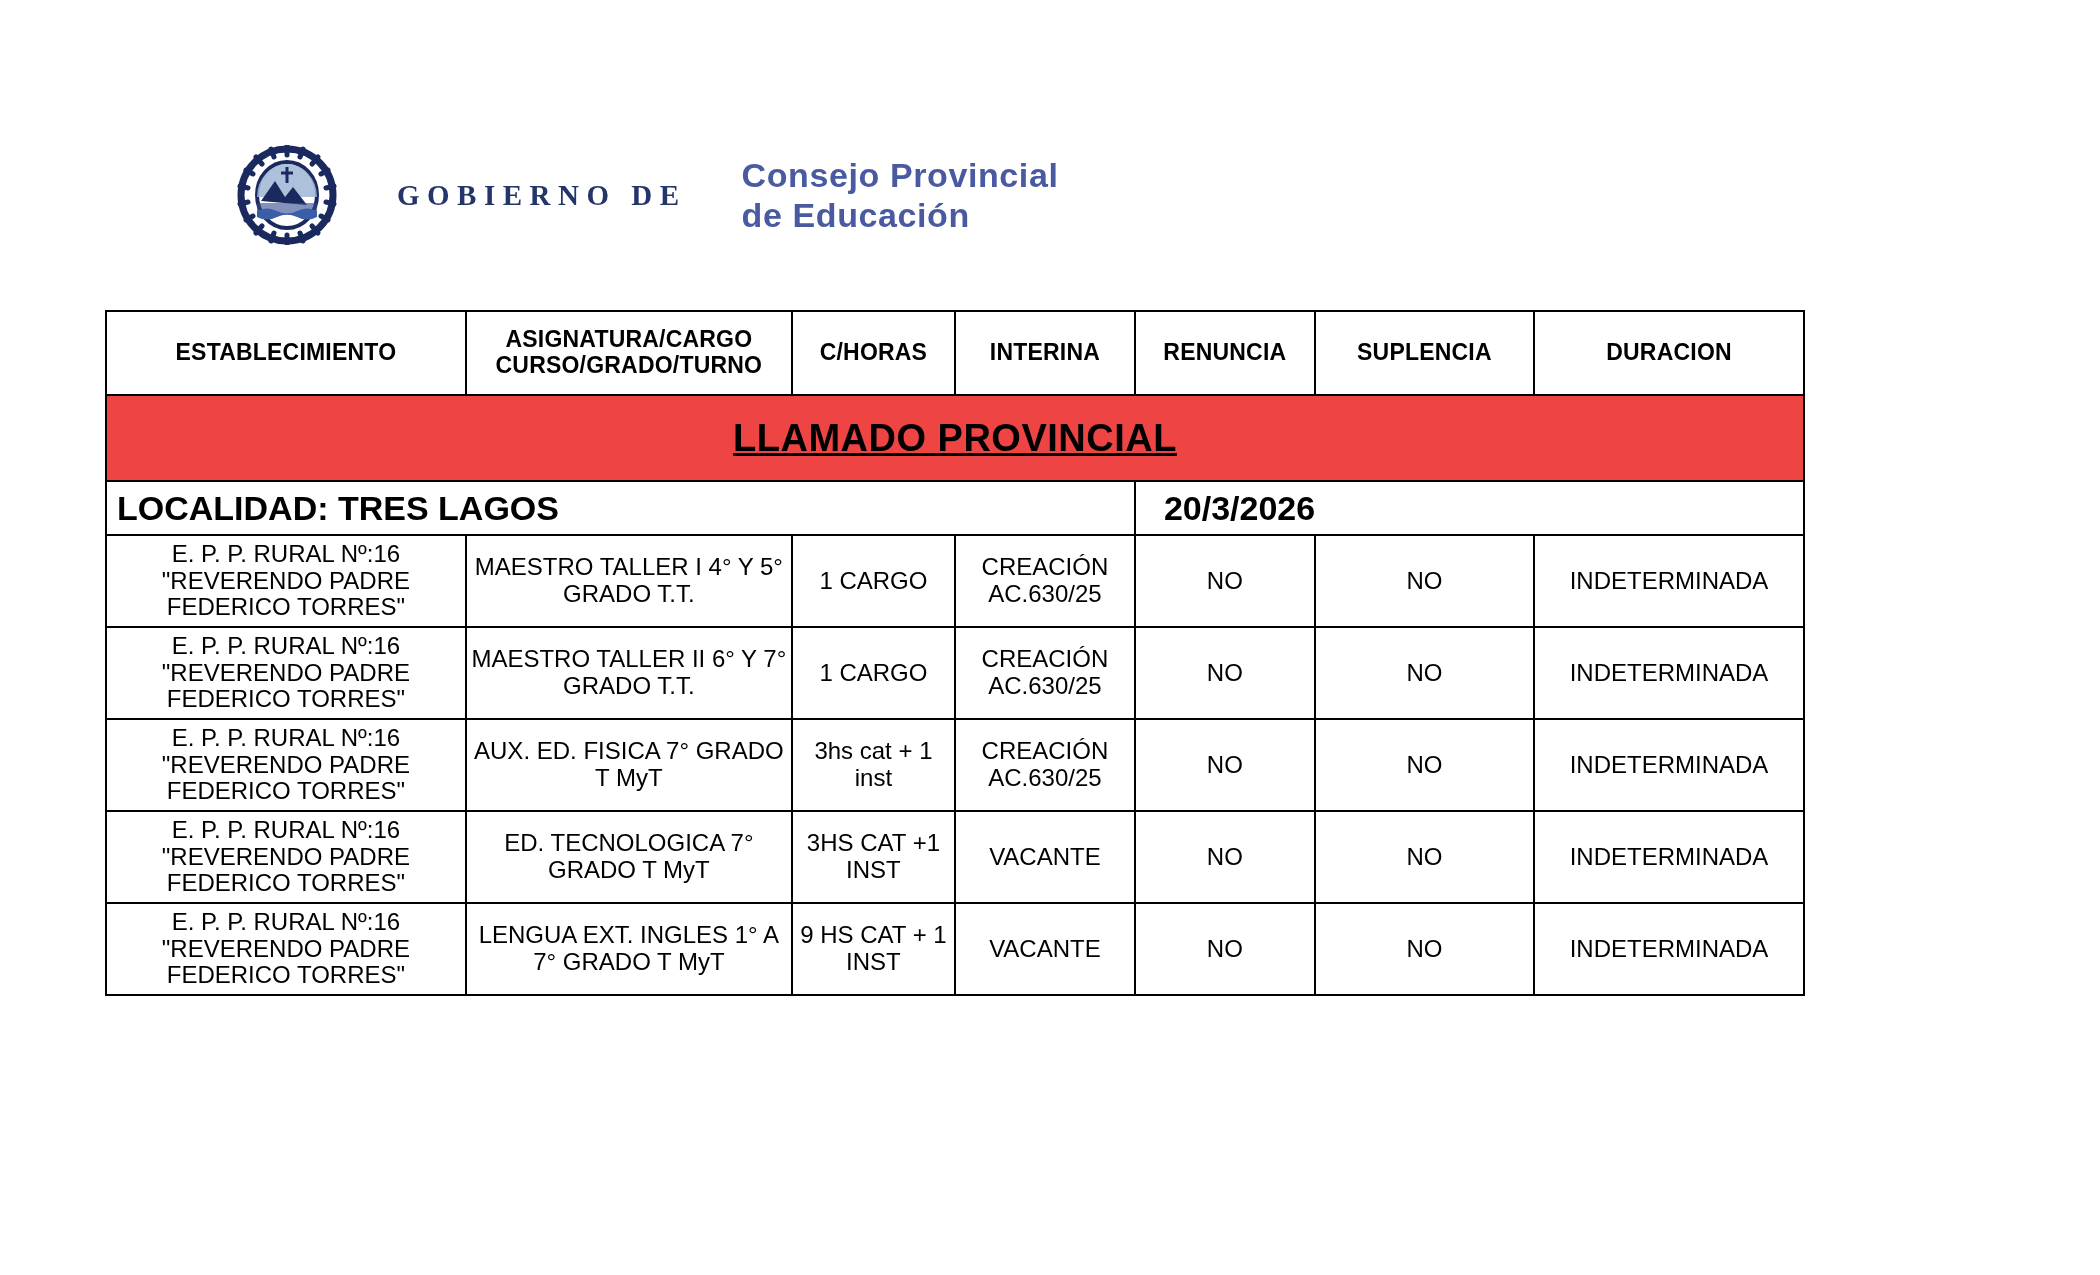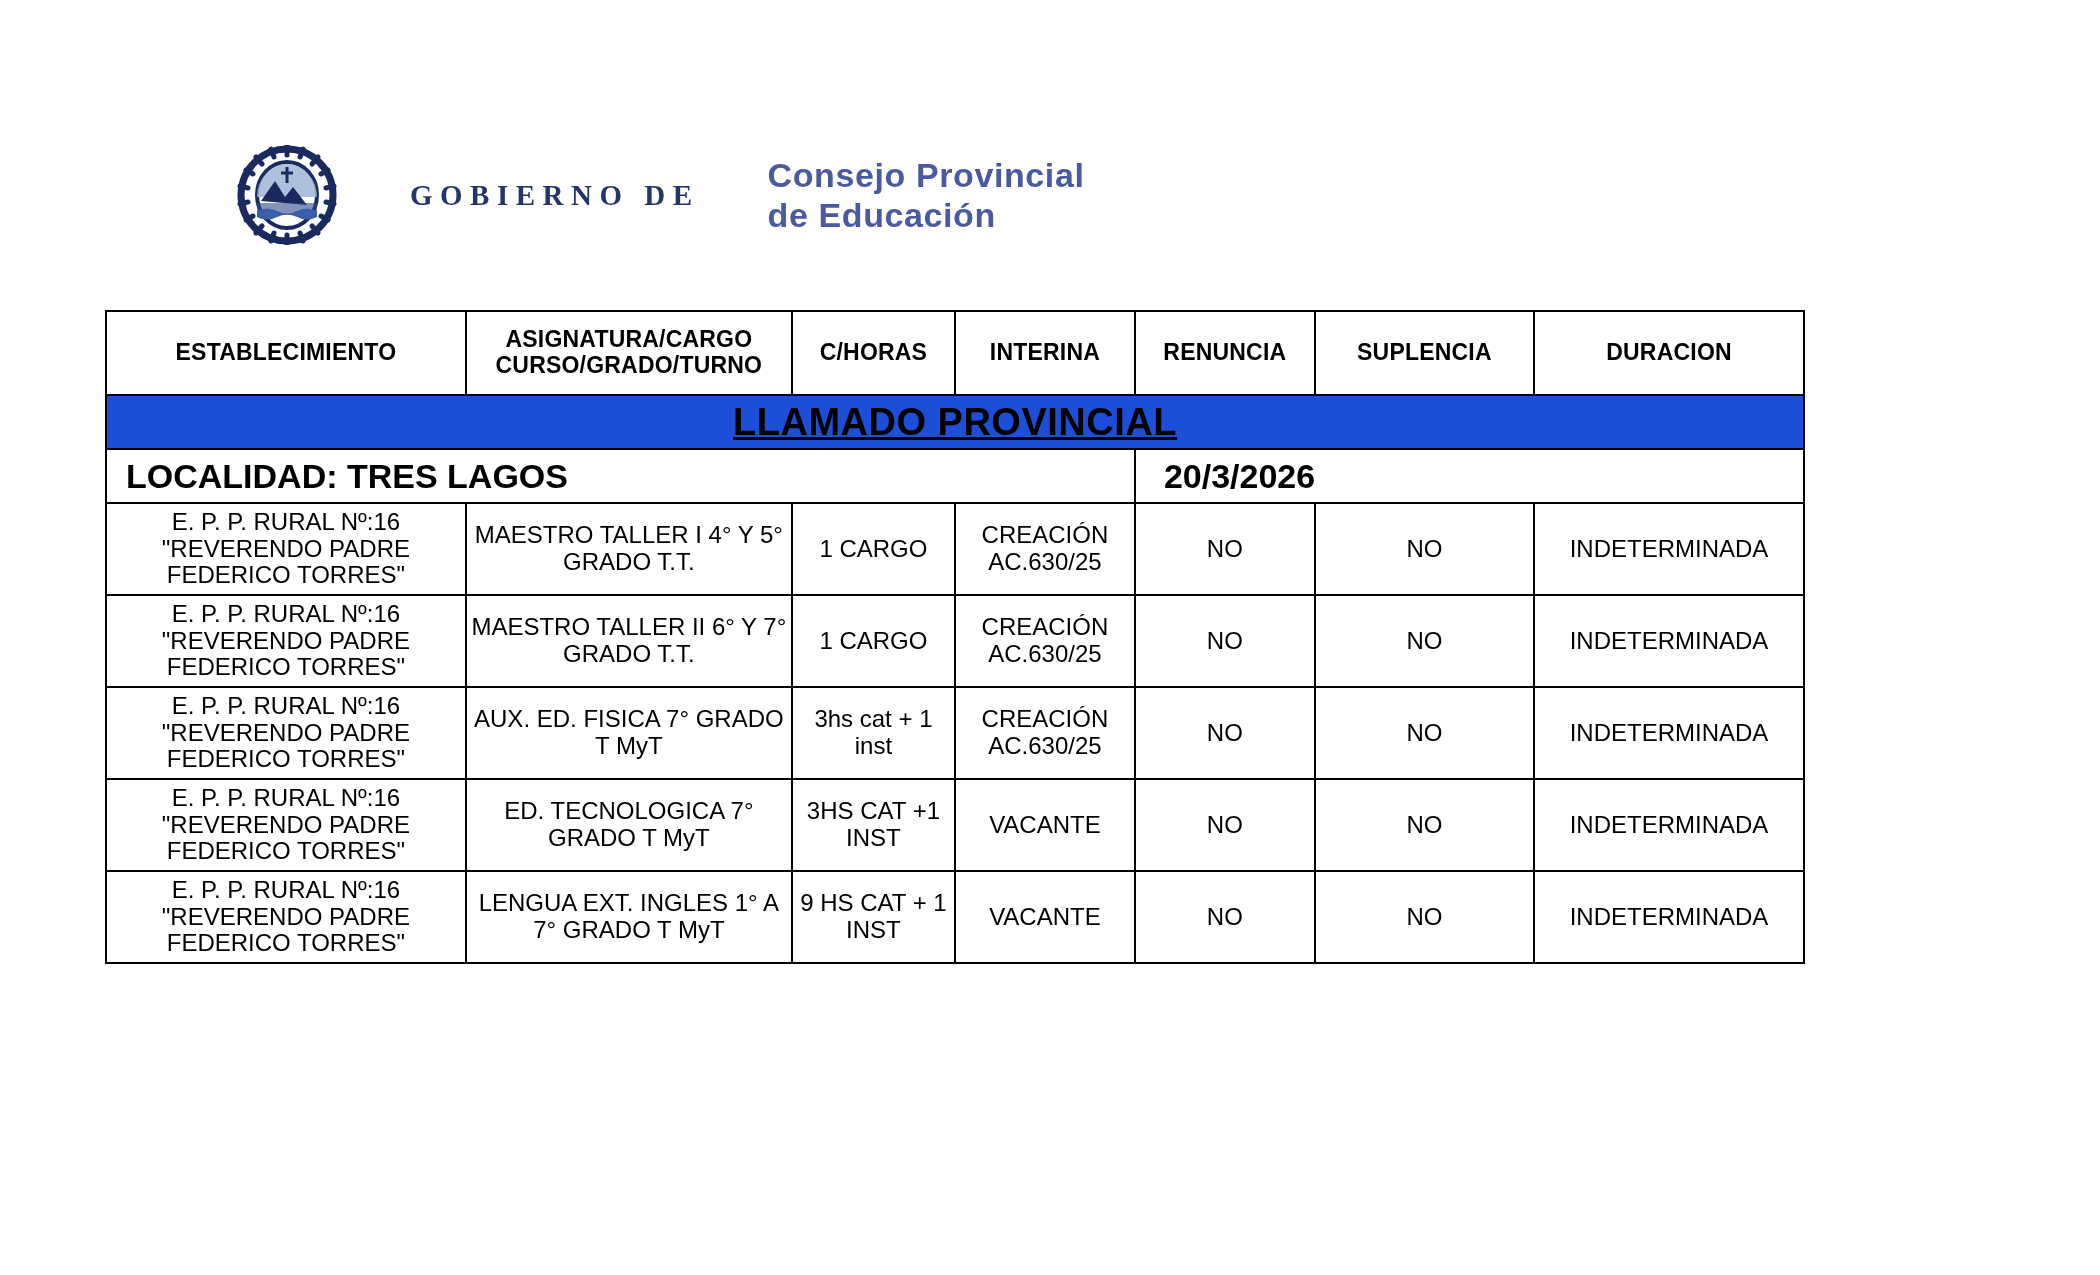--- a/index.html
+++ b/index.html
@@ -20,21 +20,21 @@
     height: 1275px;
   }
 
   
   .letterhead {
     position: absolute;
     left: 205px;
     top: 145px;
     display: flex;
     align-items: center;
-    gap: 16px;
+    gap: 3px;
   }
   .crest {
     width: 165px;
     height: 100px;
     display: block;
     flex: 0 0 auto;
   }
   .gov-block {
     margin-left: 24px;
     display: flex;
@@ -80,36 +80,36 @@
   }
   .doc-table td, .doc-table th {
     border: 2px solid #000000;
     padding: 2px 4px;
     text-align: center;
     vertical-align: middle;
     font-size: 24px;
     line-height: 1.12;
   }
   .title-row td {
-    background: #1d4ed8;
+    background: #ef4444;
     height: 52px;
-    padding: 0;
+    padding: 16px;
   }
   .title-text {
     font-size: 38px;
     font-weight: bold;
     text-decoration: underline;
     letter-spacing: 0.5px;
   }
   .loc-row td {
     height: 48px;
     font-size: 34px;
     font-weight: bold;
     text-align: left;
-    padding-left: 19px;
+    padding-left: 10px;
   }
   .loc-row td.date-cell {
     text-align: left;
     padding-left: 28px;
   }
   thead.col-head td {
     font-size: 23px;
     font-weight: bold;
     height: 78px;
     letter-spacing: 0.2px;

